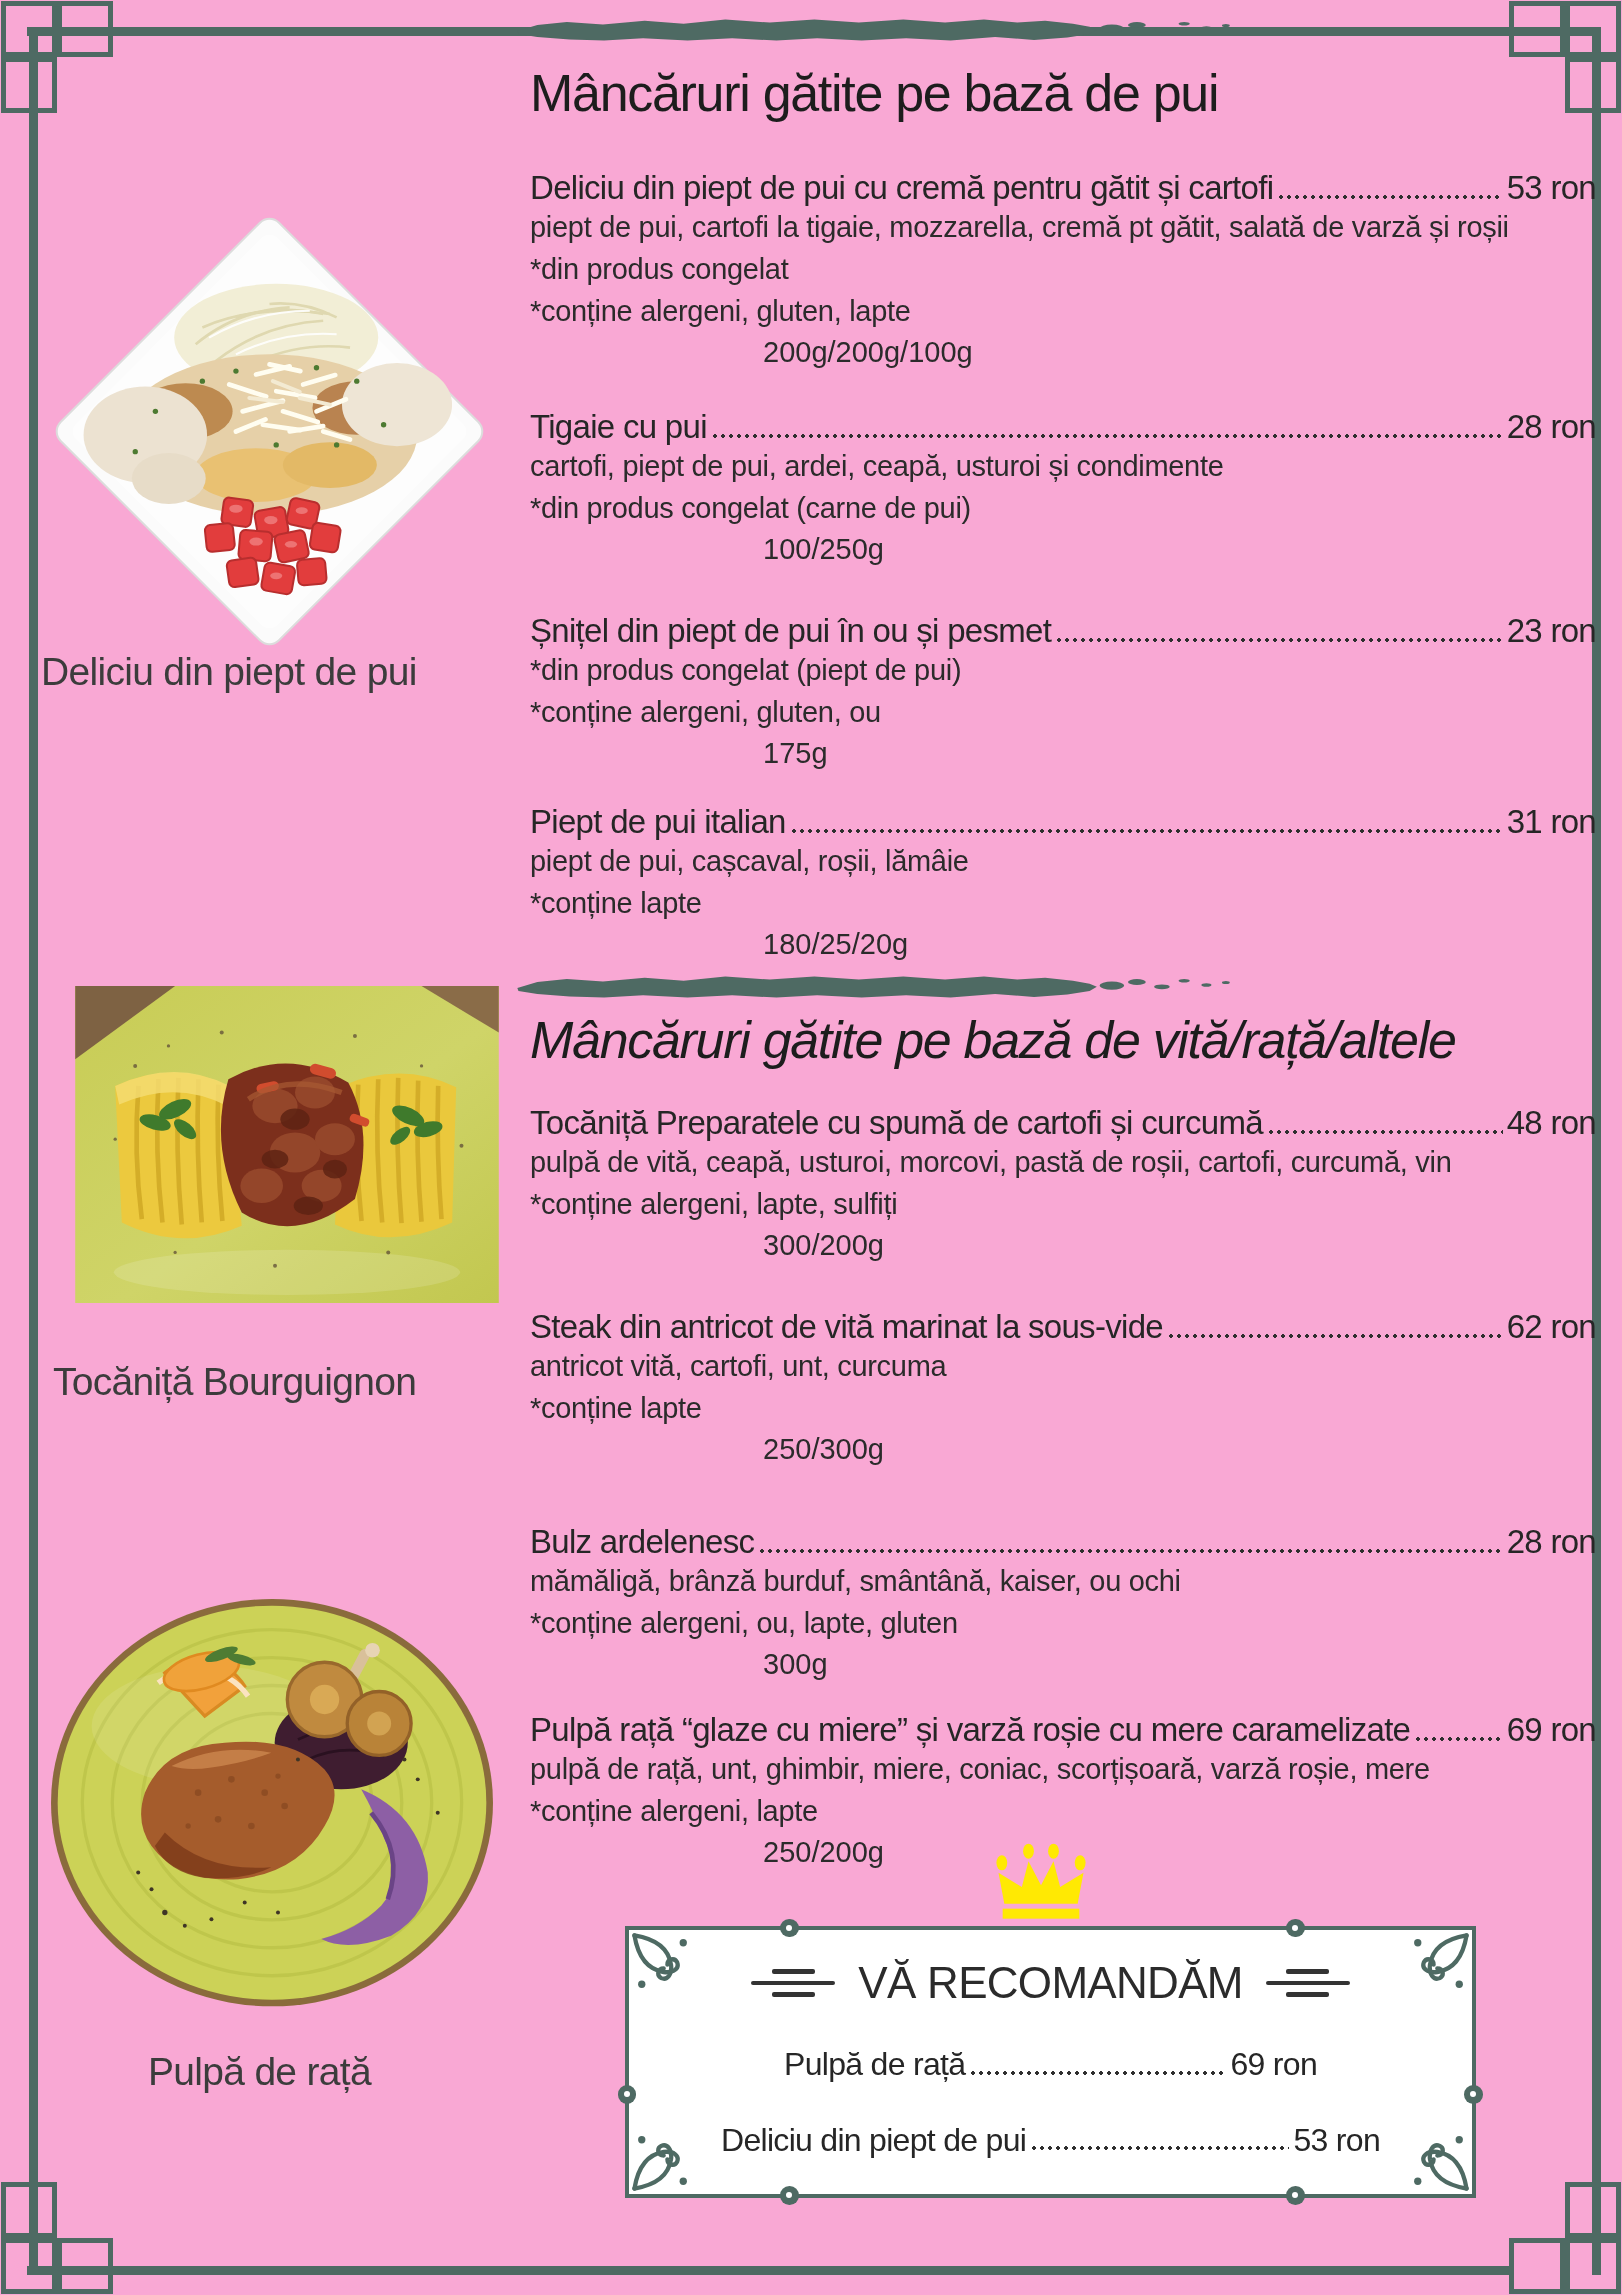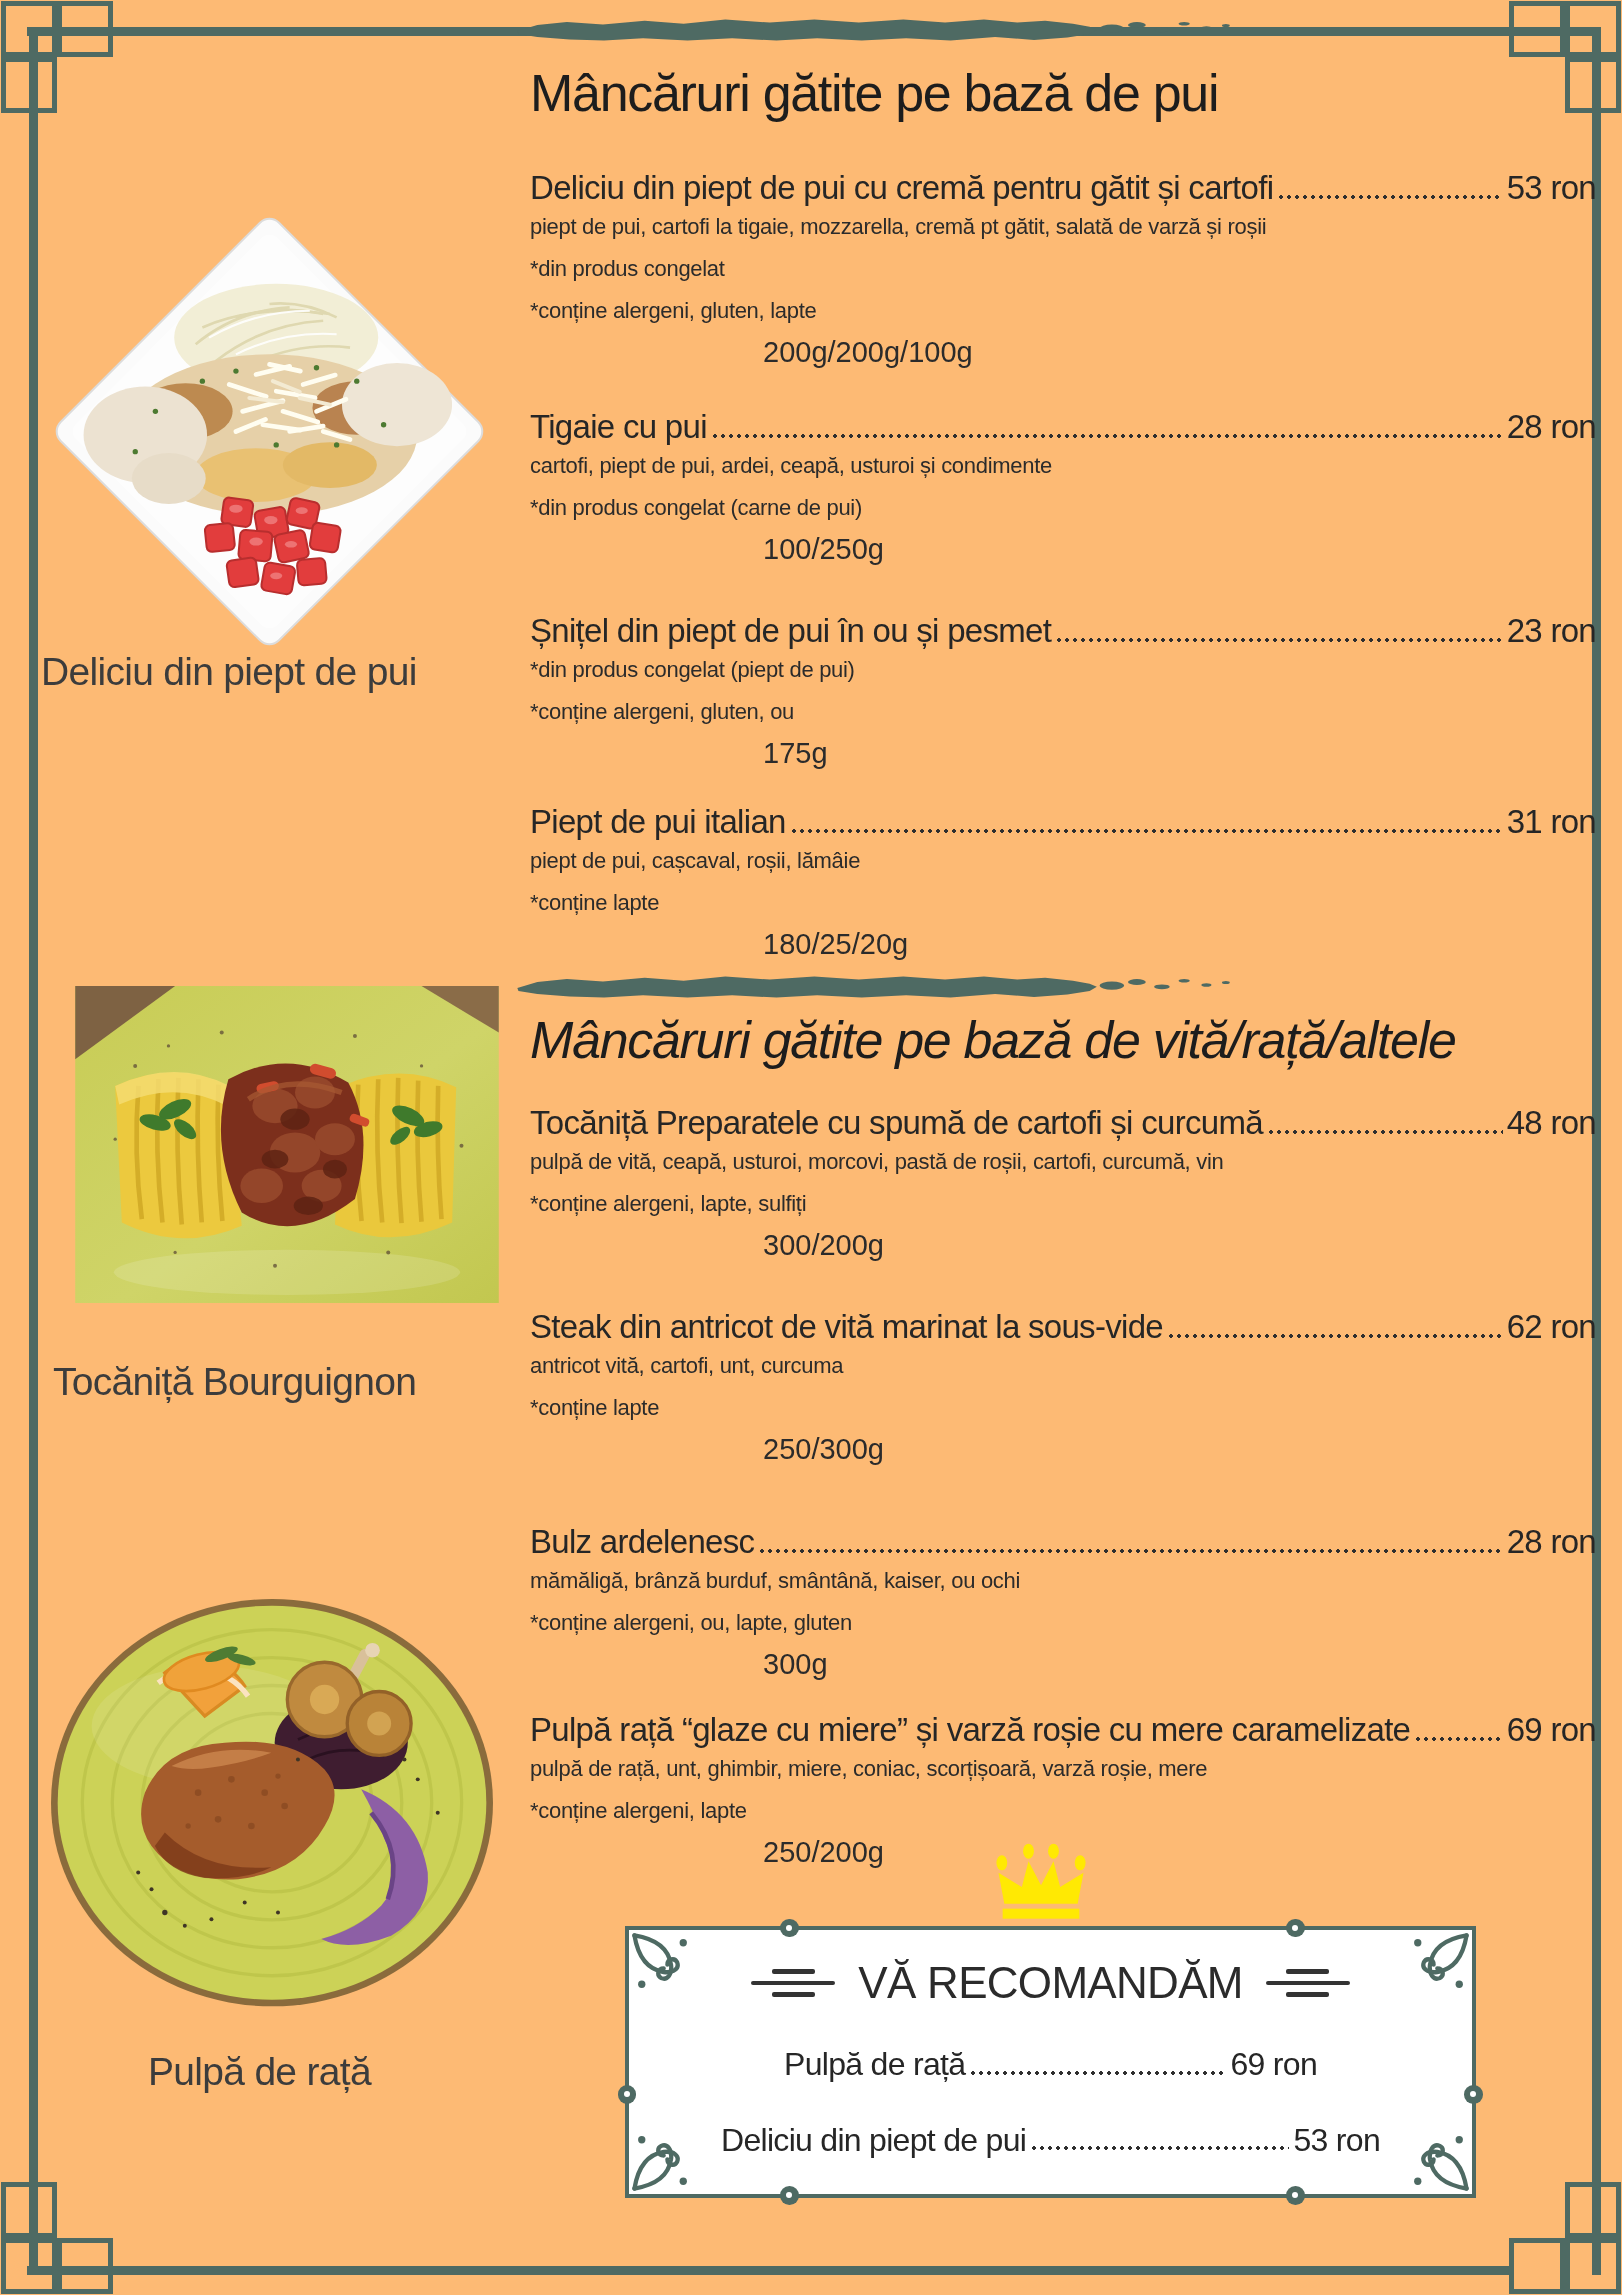--- a/index.html
+++ b/index.html
@@ -1,38 +1,38 @@
 <!DOCTYPE html>
 <html style="--accent: #4e6a63; --crown: #ffe903; --dash: #333333;font-size:10.7px"><head>
 <meta charset="utf-8">
 <style>
   :root{ --accent:#4e6a63; --crown:#ffe903; --ink:#2e2e2e; --dash:#333333; }
   html,body{margin:0;padding:0;background:#ffffff;}
-  .page{position:relative;width:1622px;height:2295px;background:#fdba74;overflow:hidden;
+  .page{position:relative;width:1622px;height:2295px;background:#f9a8d4;overflow:hidden;
         font-family:"Liberation Sans",sans-serif;color:var(--ink);}
 
   
   .bline{position:absolute;background:var(--accent);}
   .sq{position:absolute;width:56px;height:56px;border:5.3px solid var(--accent);box-sizing:border-box;}
 
   
   .brush{position:absolute;left:514px;top:13.3px;width:723px;height:36px;color:var(--accent);}
   .brush.second{top:970px;}
 
   
   .section-title{position:absolute;left:530px;font-size:52px;font-weight:400;letter-spacing:-1.3px;
                  color:#1d1d1d;white-space:nowrap;line-height:1.15;}
 
   
   .item{position:absolute;left:530px;width:1066px;}
   .irow{display:flex;align-items:flex-end;height:41px;}
   .iname,.iprice{font-size:33px;letter-spacing:-0.7px;white-space:nowrap;line-height:1.08;color:#262626;}
   .leader{flex:1;height:10.7px;margin:0 4px 4.7px 4px;background-image:radial-gradient(circle,#2f2f2f 1.9px,rgba(0,0,0,0) 2px);
           background-size:8px 8px;background-repeat:repeat-x;background-position:left bottom;}
-  .iline{font-size:22px;letter-spacing:-0.3px;line-height:42px;white-space:nowrap;color:#2b2b2b;}
+  .iline{font-size:29px;letter-spacing:-0.3px;line-height:42px;white-space:nowrap;color:#2b2b2b;}
   .iportion{font-size:29px;margin-left:233px;line-height:41px;color:#2b2b2b;}
 
   
   .photo{position:absolute;}
   .caption{position:absolute;font-size:39px;color:#3c3c3c;letter-spacing:-0.7px;white-space:nowrap;}
 
   
   .crown{position:absolute;left:991px;top:1833px;width:100px;height:88px;color:var(--crown);}
 
   

